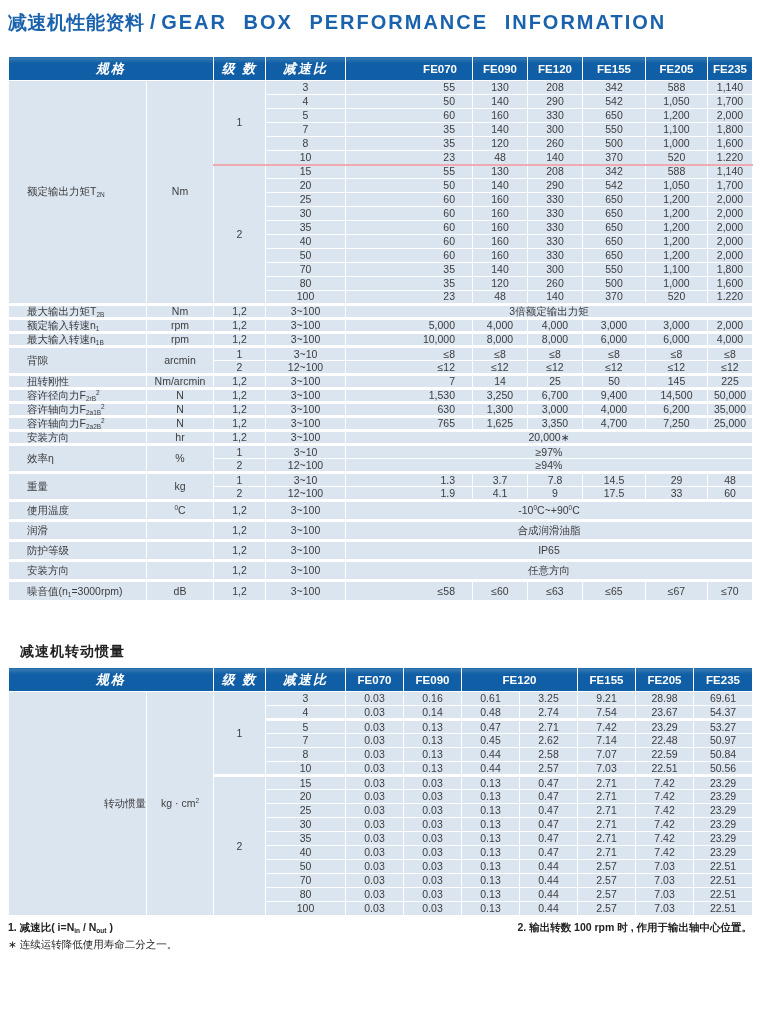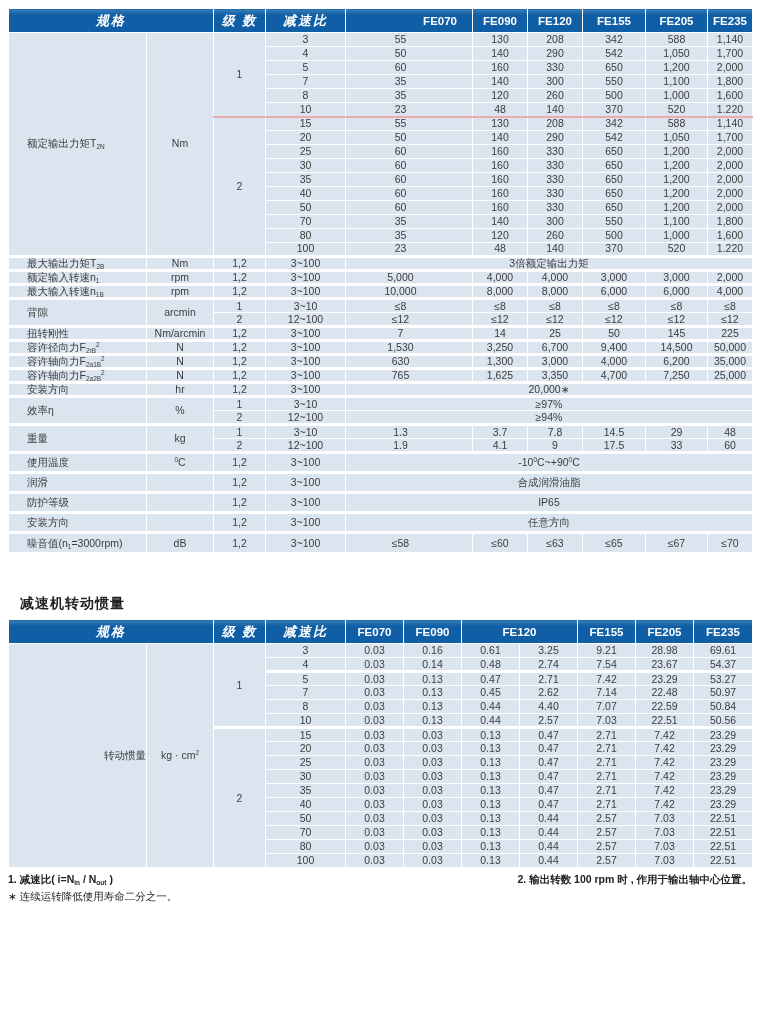--- a/index.html
+++ b/index.html
@@ -35,41 +35,44 @@
   table.perf thead th.h-cn{ font-size:13px; letter-spacing:2px;font-style:italic; }
   table.perf thead th.h-model{ font-size:11.5px; letter-spacing:0; }
   table.perf thead th.h-fe0{ text-align:right; padding-right:15px; }
 
   table.perf td{
     background:var(--row-bg); font-size:10.5px; text-align:center;
     height:14px; padding:0; line-height:1.05; color:var(--ink);
   }
   table.perf td.lbl{ text-align:left; padding-left:18px; font-size:10.5px; }
   table.perf td.lbl-c{ text-align:right; padding-left:0;font-family:Liberation Serif, serif; }
-  table.perf td.fe0{ padding-right:17px; }
+  table.perf td.fe0{ text-align:right; padding-right:17px; }
   table.perf tr.tall td{ height:20px; }
   table.perf tr.grp > td{ border-top:3px solid #fff; }
   table.perf tr.grp2 > td{ border-top:3px solid #fff; }
   table.perf tr.pink > td{ border-top:2px solid var(--pink); }
 
   sub,sup{ font-size:6.5px; line-height:0; }
   sub{ vertical-align:-1.5px; } sup{ vertical-align:4px; }
 
   .h2{ margin:42px 0 6px 12px; font-size:14px; font-weight:bold; color:#222; letter-spacing:1px; }
 
   .notes{ display:flex; justify-content:space-between; align-items:flex-start; margin-top:5px; width:744px; }
   .notes .left{ display:flex; flex-direction:column; gap:3px; }
   .note-b{ font-size:10.5px; font-weight:bold; color:#222; }
   .note-n{ font-size:10.5px; color:#222; }
 </style>
 </head>
 <body>
 
 <div class="page">
 
+  <div class="title">
+    <span class="t-zh">减速机性能资料</span><span class="t-sep"> / </span><span class="t-en">GEAR BOX PERFORMANCE INFORMATION</span>
+  </div>
 
   <table class="perf" id="table1">
     <colgroup>
       <col style="width:138px">
         <col style="width:67px">
         <col style="width:52px">
         <col style="width:80px">
       <col style="width:127px">
         <col style="width:55px">
         <col style="width:55px">
@@ -495,21 +498,21 @@
           <td>2.62</td>
           <td>7.14</td>
           <td>22.48</td>
           <td>50.97</td>
         </tr>
         <tr>
           <td>8</td>
           <td>0.03</td>
           <td>0.13</td>
           <td>0.44</td>
-          <td>4.40</td>
+          <td>2.58</td>
           <td>7.07</td>
           <td>22.59</td>
           <td>50.84</td>
         </tr>
         <tr>
           <td>10</td>
           <td>0.03</td>
           <td>0.13</td>
           <td>0.44</td>
           <td>2.57</td>

